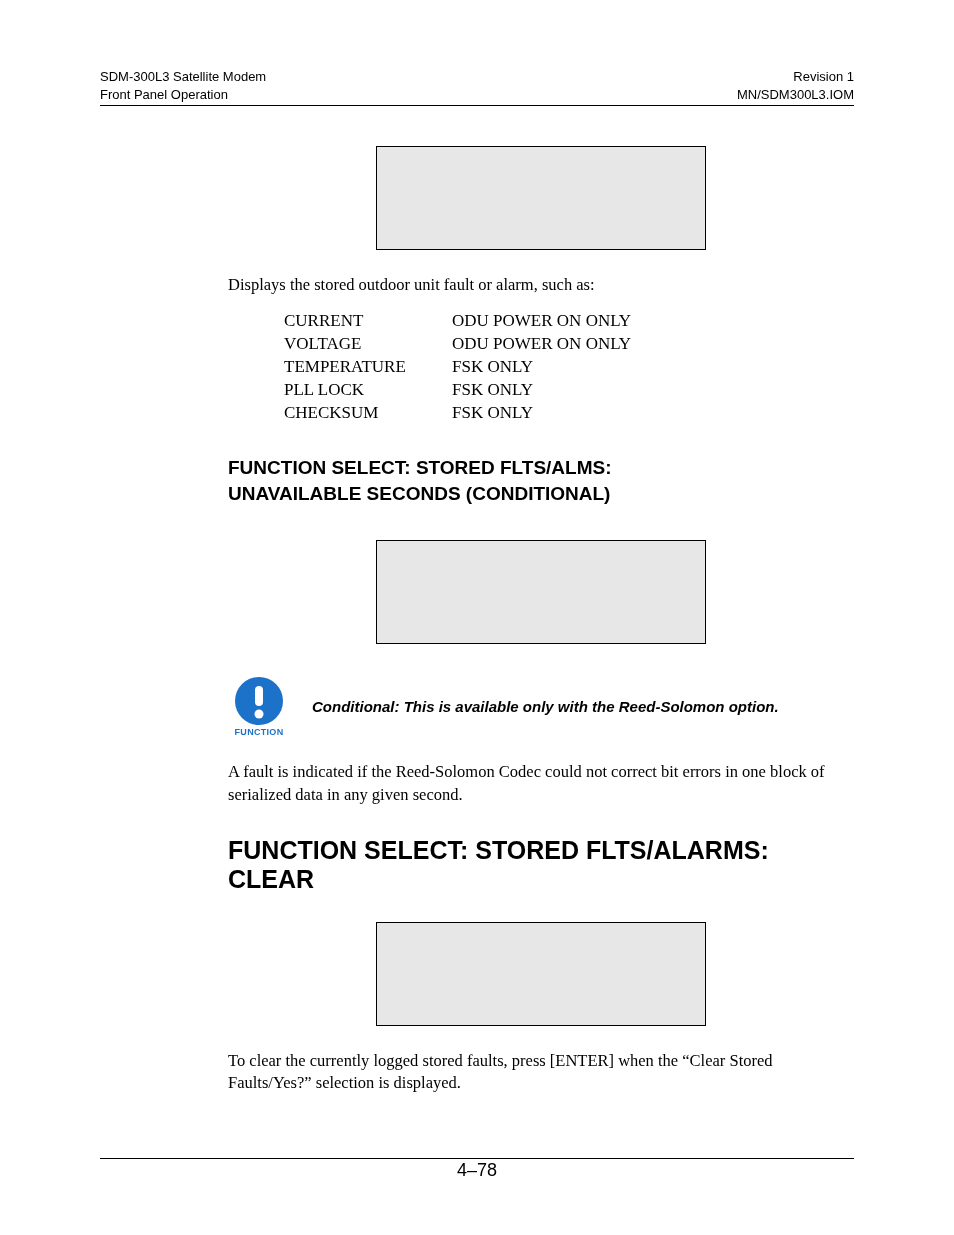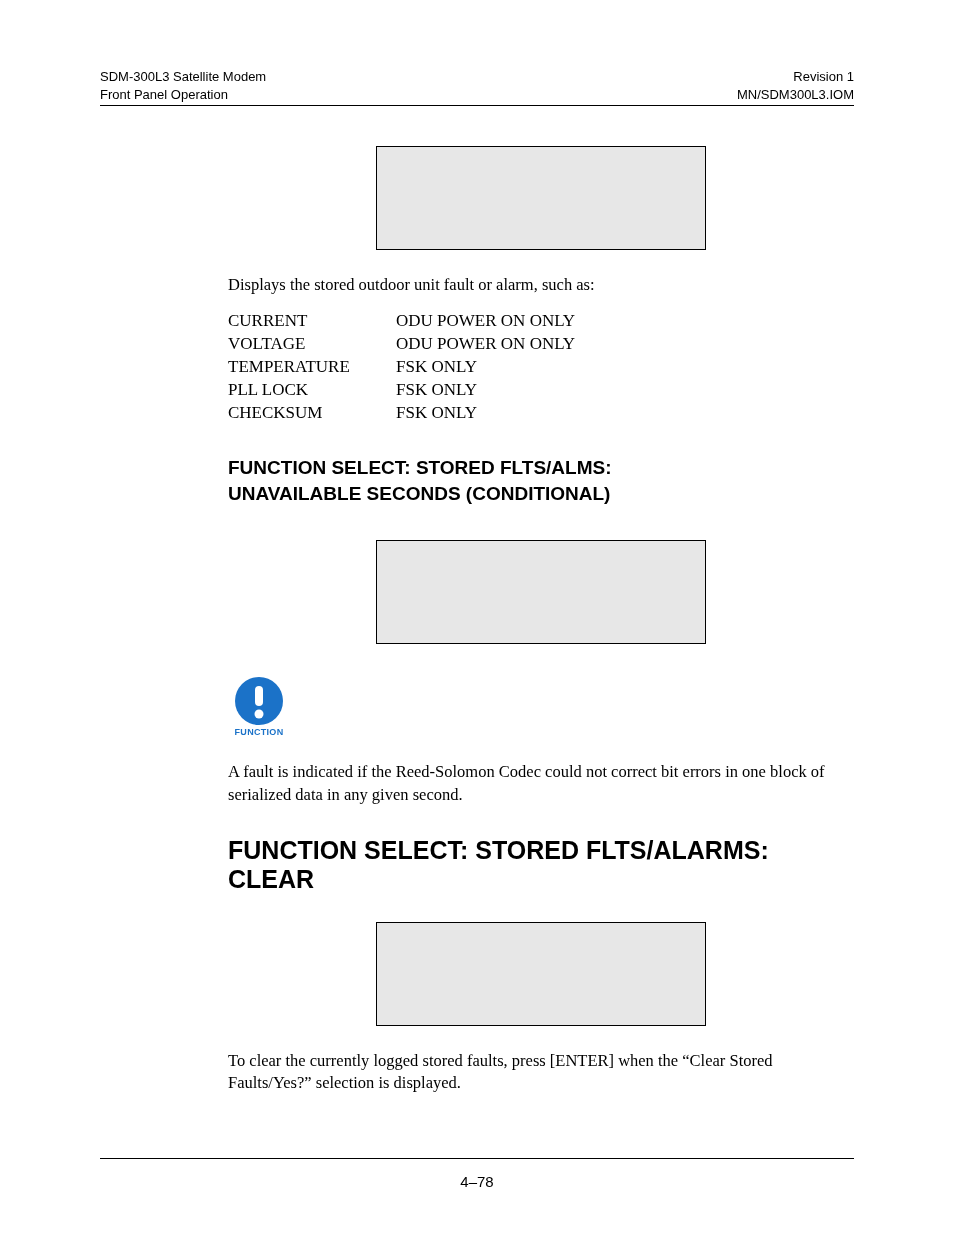--- a/index.html
+++ b/index.html
@@ -42,20 +42,21 @@
       border: 1px solid #000;
       background: #e7e7e7;
       margin: 0 auto 24px auto;
     }
     .para {
       font-size: 16.5px;
       line-height: 1.35;
       margin-bottom: 14px;
     }
     .fault-table {
+      margin-left: 56px;
       margin-bottom: 30px;
     }
     .fault-row {
       display: flex;
       font-size: 17px;
       line-height: 1.35;
     }
     .fault-left { width: 168px; }
     .fault-right { }
     .h2-block { margin-top: 2px; margin-bottom: 34px; }
@@ -106,24 +107,24 @@
       left: 100px;
       right: 100px;
       bottom: 76px;
       border: none;
       border-top: 1px solid #000;
     }
     .page-number {
       position: absolute;
       left: 0;
       right: 0;
-      bottom: 45px;
+      bottom: 54px;
       text-align: center;
       font-family: Arial, Helvetica, sans-serif;
-      font-size: 15px;
+      font-size: 18px;
     }
   </style>
 </head>
 <body>
 
 <div class="header-row">
   <div>
     <div>SDM-300L3 Satellite Modem</div>
     <div>Front Panel Operation</div>
   </div>
@@ -170,20 +171,21 @@
 
   <div class="note-row">
     <div class="important-icon">
       <svg width="50" height="50" viewBox="0 0 50 50">
         <circle cx="25" cy="25" r="24" fill="#1b72c8"></circle>
         <rect x="21" y="10" width="8" height="20" rx="4" fill="#ffffff"></rect>
         <circle cx="25" cy="38" r="4.5" fill="#ffffff"></circle>
       </svg>
       <div class="important-label">FUNCTION</div>
     </div>
+    <div class="note-text">Conditional: This is available only with the Reed-Solomon option.</div>
   </div>
 
   <div class="para">A fault is indicated if the Reed-Solomon Codec could not correct bit errors in one block of serialized data in any given second.</div>
 
   <div class="section3-heading">FUNCTION SELECT: STORED FLTS/ALARMS: CLEAR</div>
   <div class="display-box"></div>
   <div class="para">To clear the currently logged stored faults, press [ENTER] when the “Clear Stored Faults/Yes?” selection is displayed.</div>
 
 </div>
 

